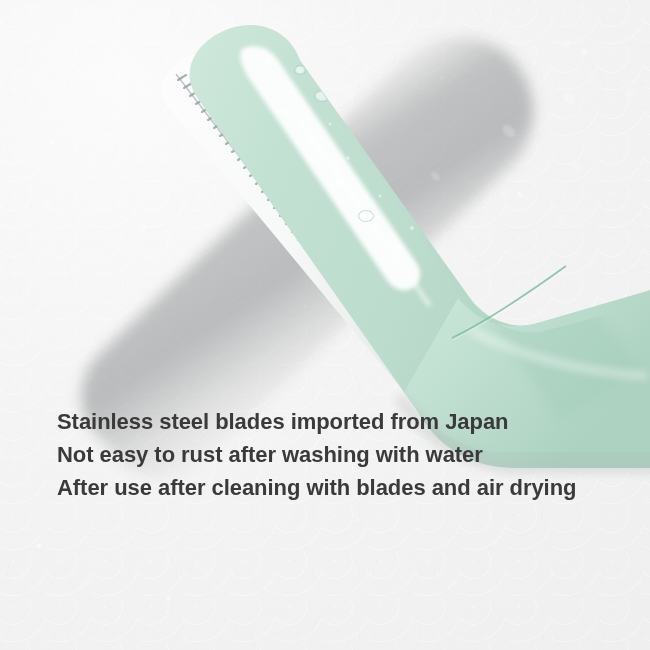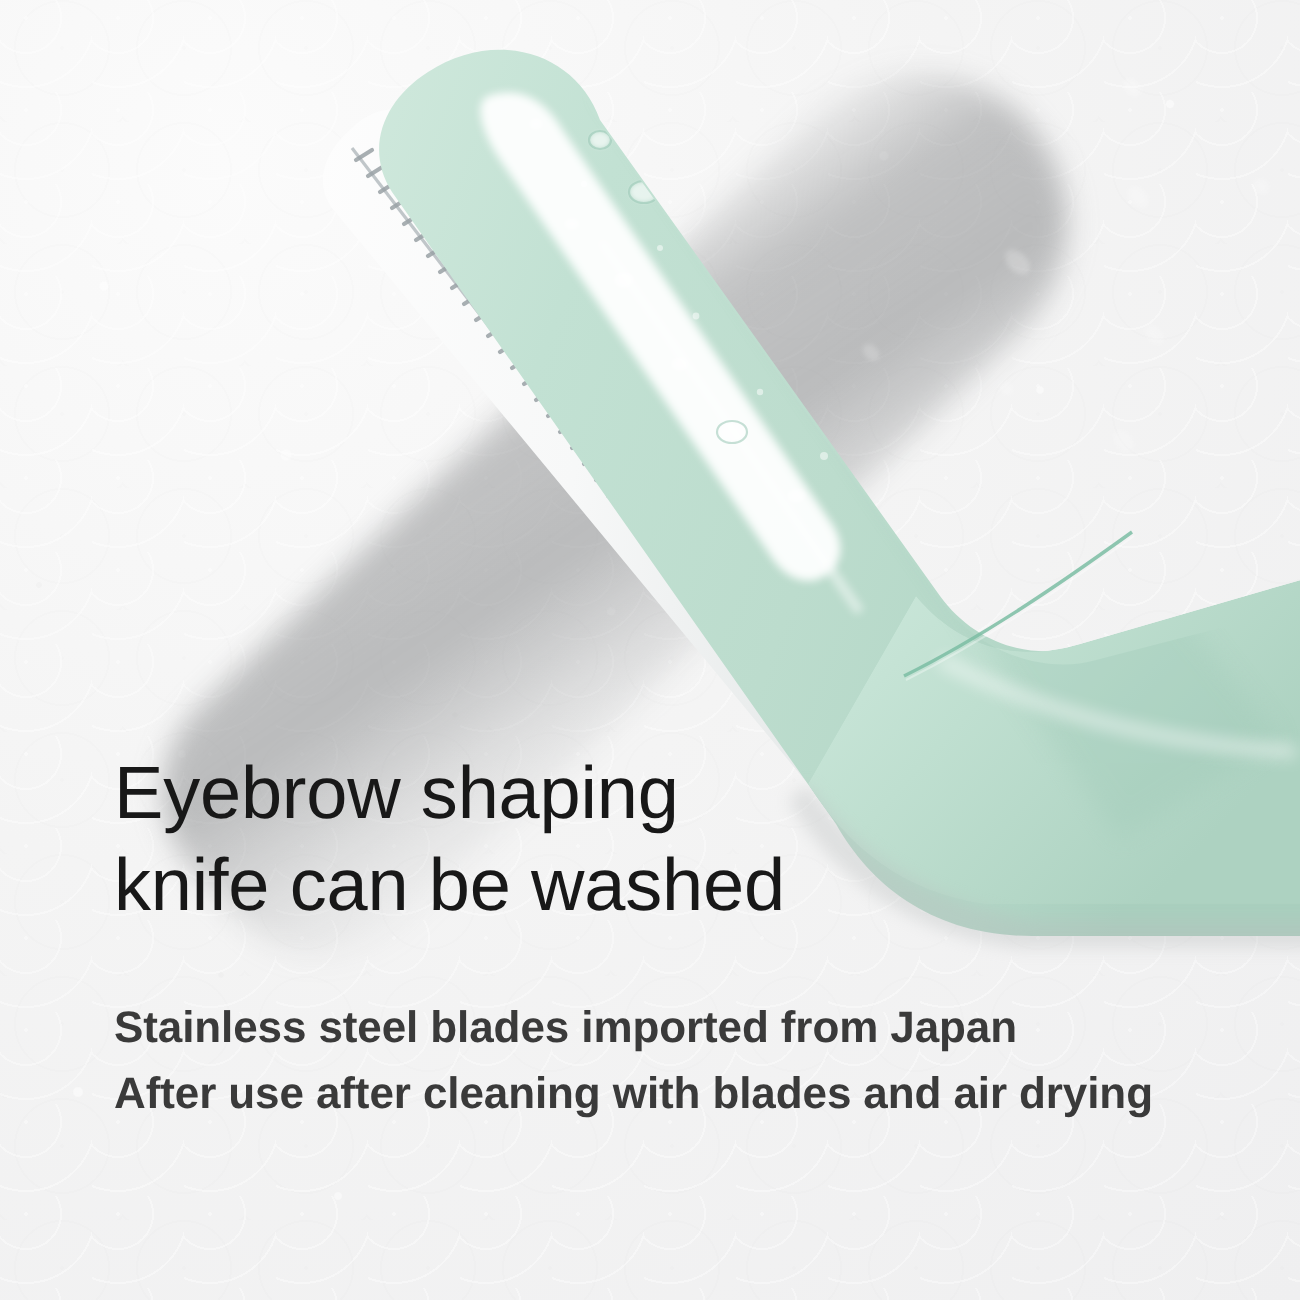--- a/index.html
+++ b/index.html
@@ -343,22 +343,21 @@
 
         <path d="M 452 338 C 492 318, 530 292, 566 266" stroke="#7bbda3" stroke-width="1.7" fill="none" opacity=".85"></path>
         <path d="M 452 338 C 492 318, 530 292, 566 266" stroke="#ffffff" stroke-width="1" fill="none" opacity=".35" transform="translate(1,2)"></path>
 
         <path d="M 404 392 C 430 428, 466 452, 516 460 L 664 460 L 664 474 L 508 474 C 452 466, 416 438, 394 400 Z" fill="#b9bdbd" opacity=".35" filter="url(#soft4)"></path>
       </g>
     </svg>
   </div>
 
   <div class="copy">
-    <h1 class="headline">Eyebrow shaping
-knife can be washed</h1>
 
     <ul class="bullets">
       <li>Stainless steel blades imported from Japan</li>
+      <li>Not easy to rust after washing with water</li>
       <li>After use after cleaning with blades and air drying</li>
     </ul>
   </div>
 
 </div>
 
 </body></html>

